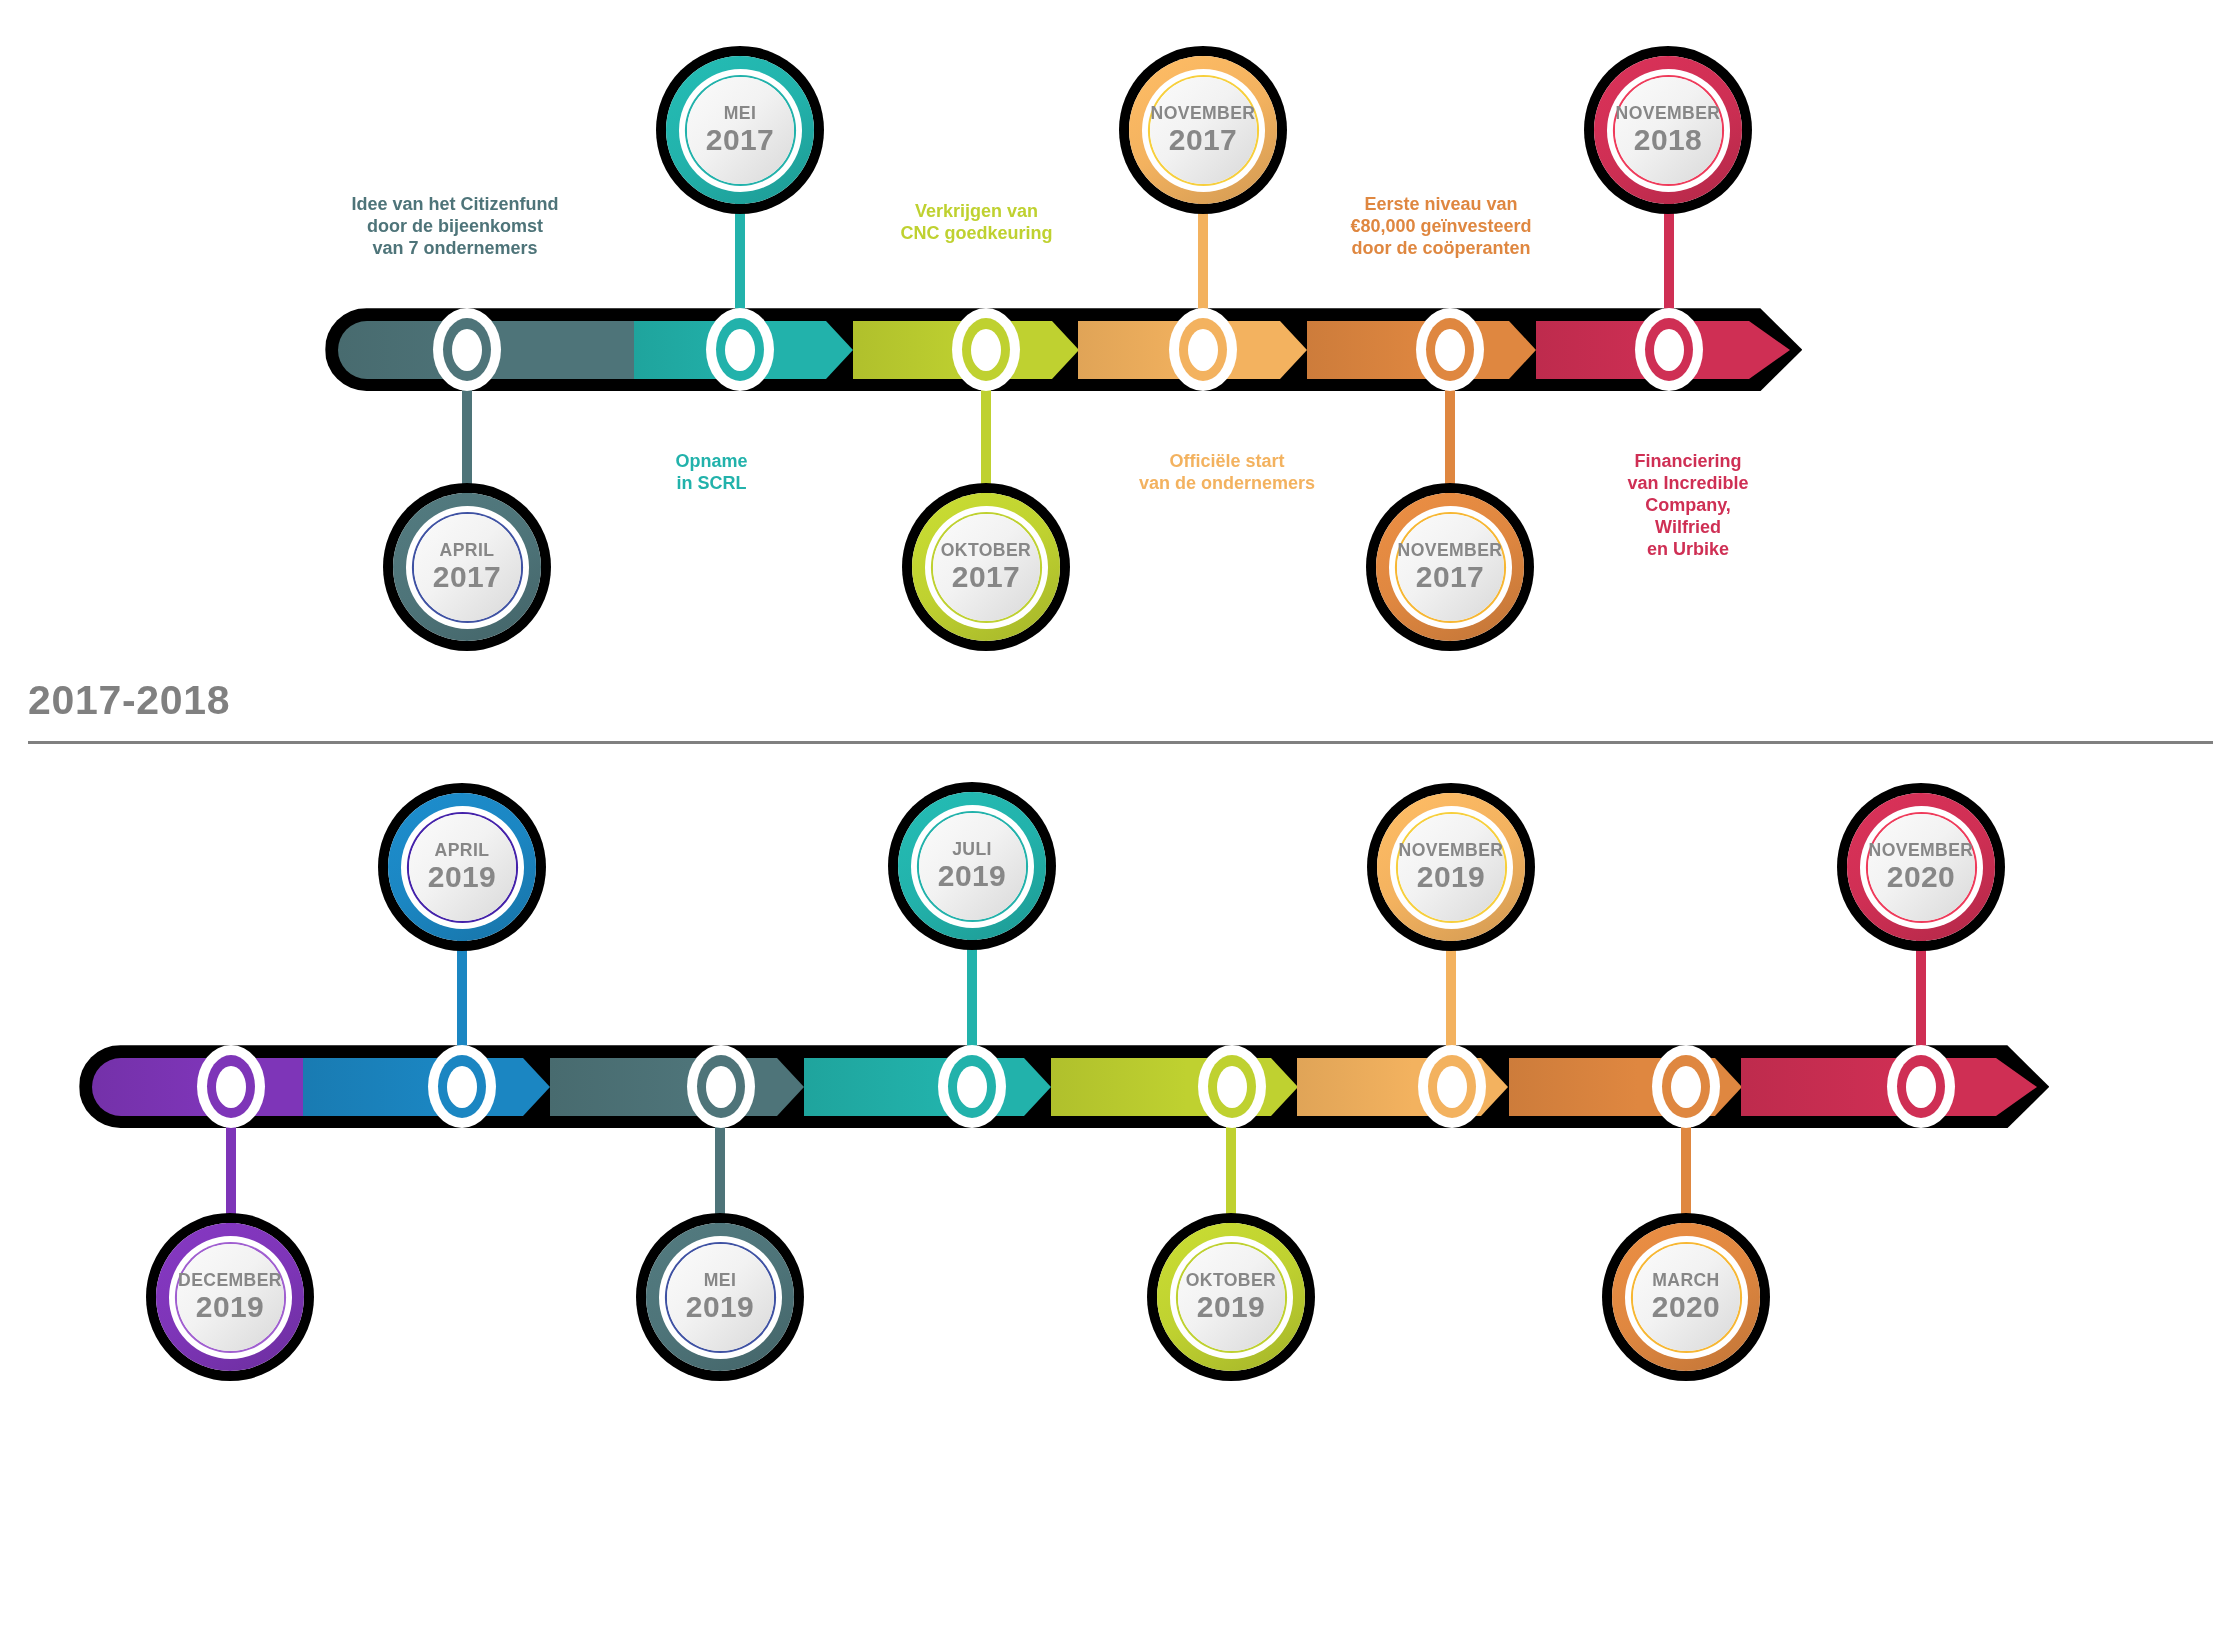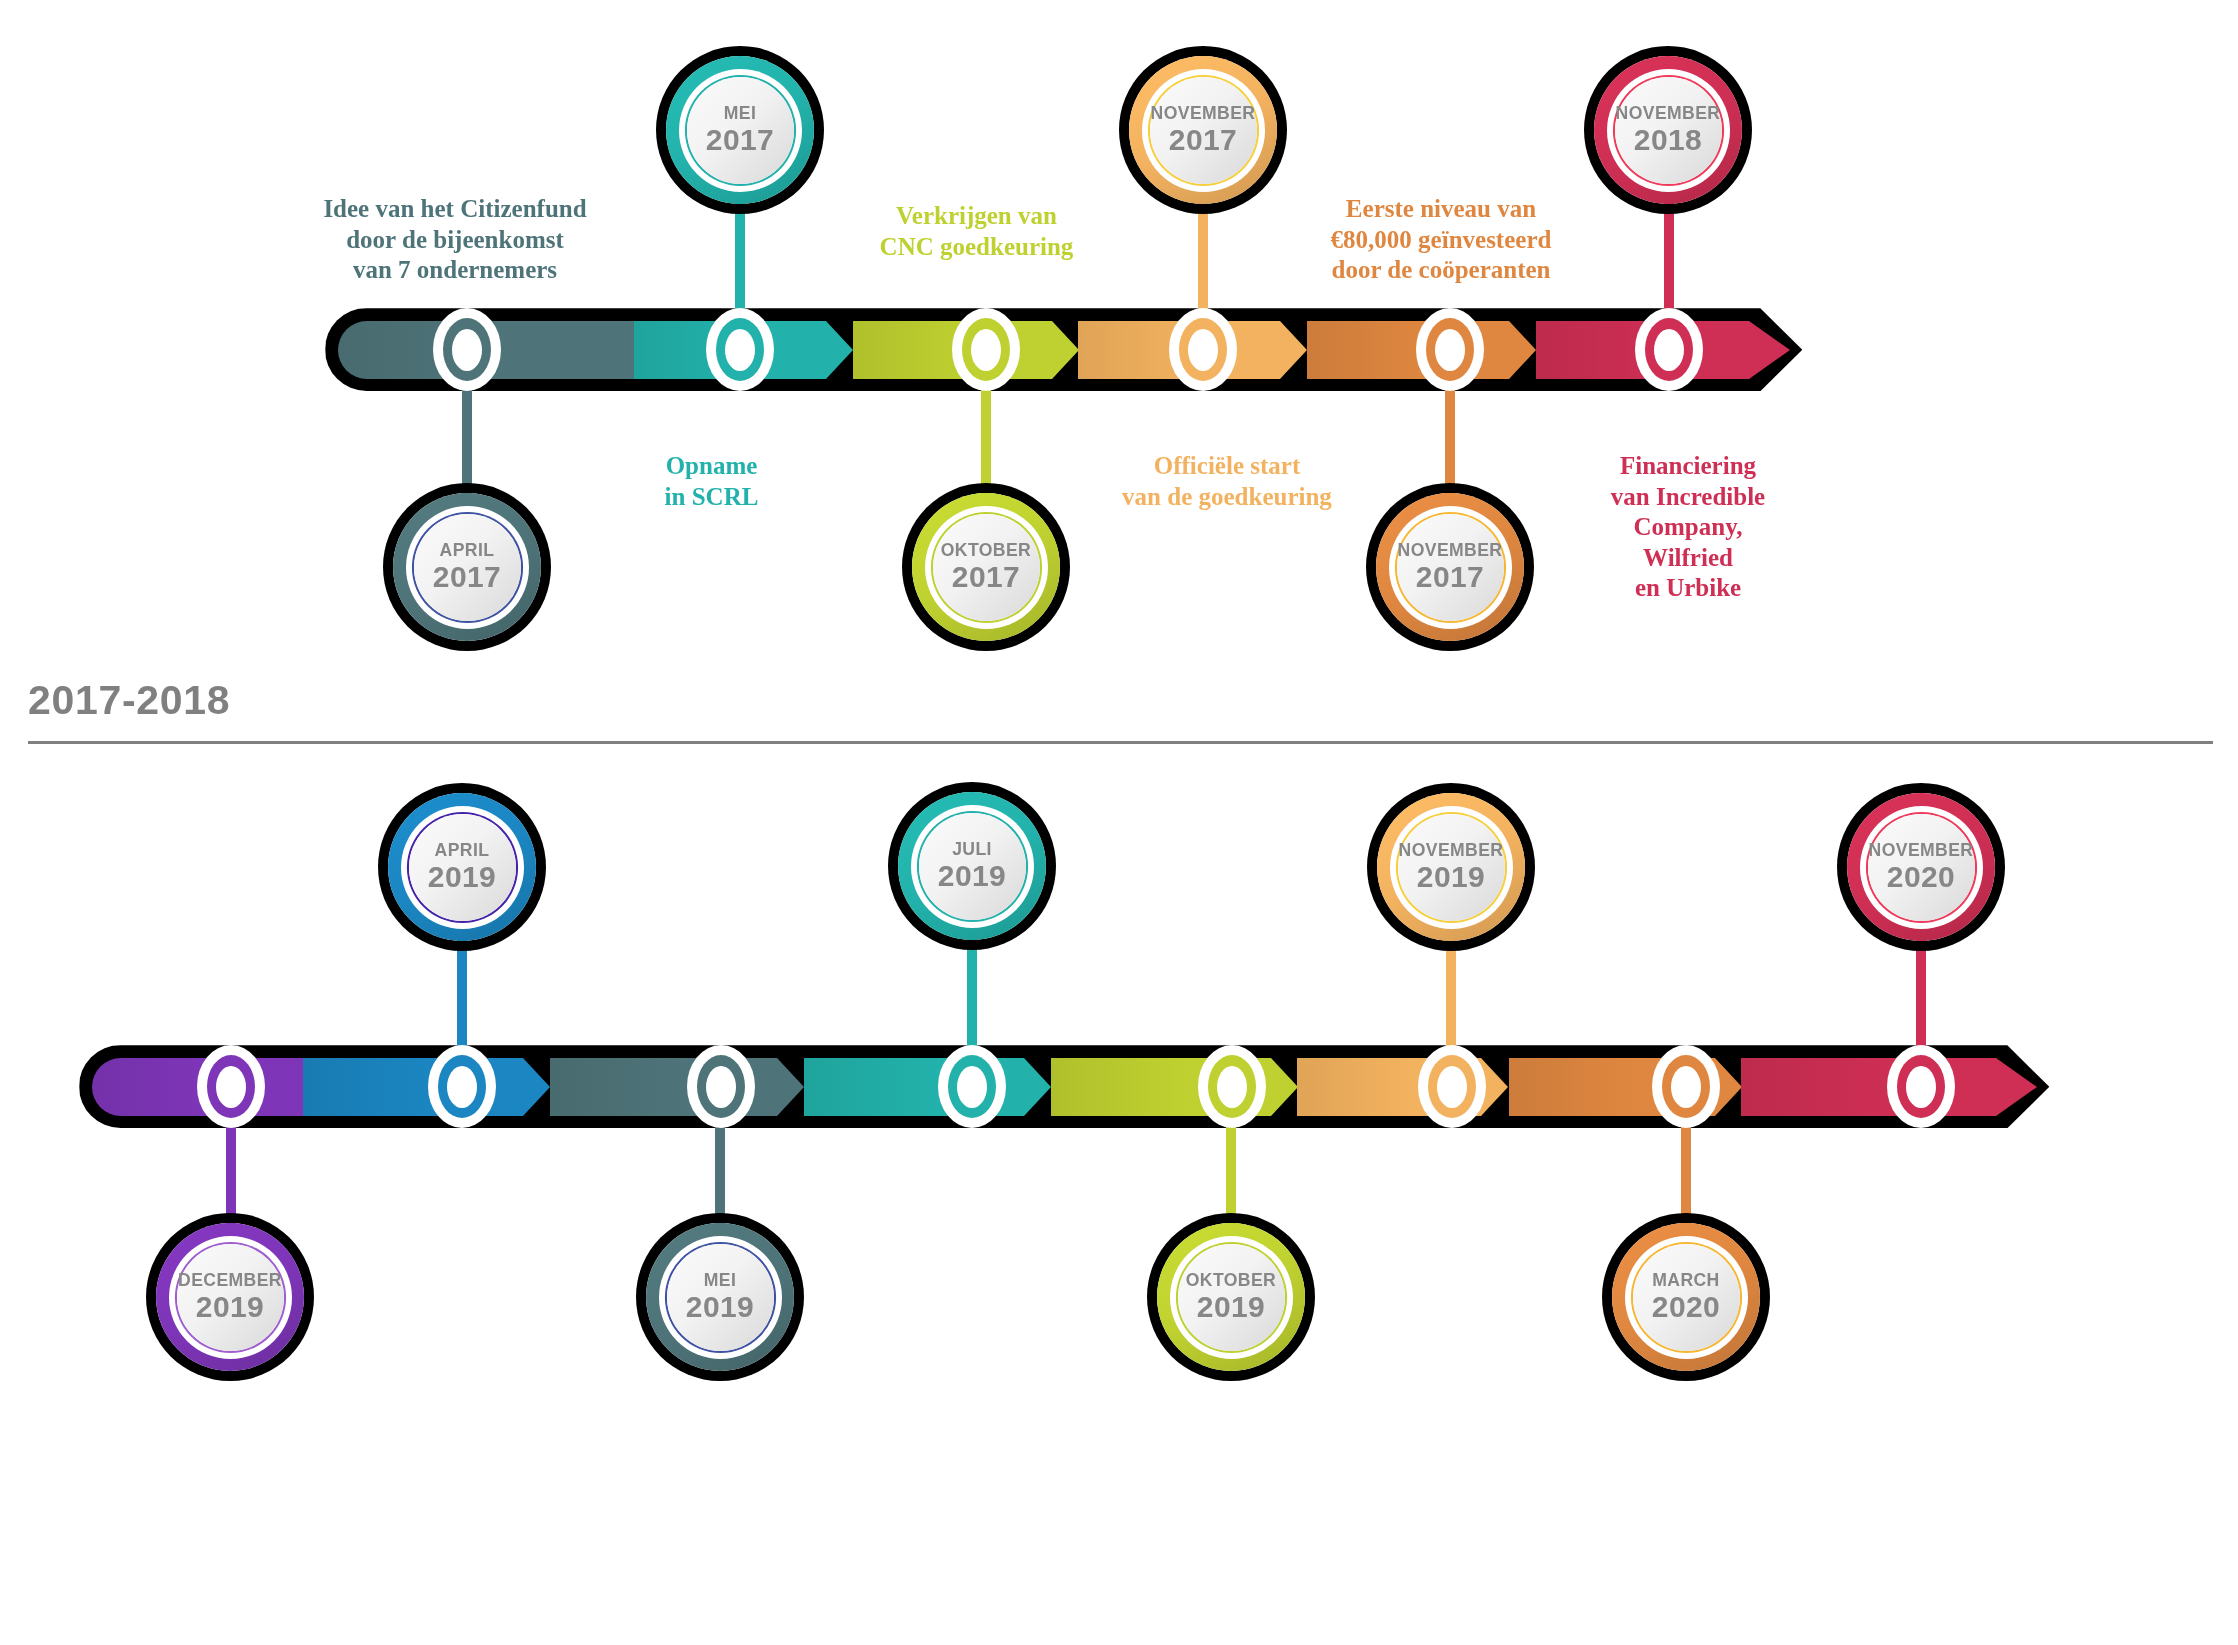--- a/index.html
+++ b/index.html
@@ -97,24 +97,24 @@
     letter-spacing: 0.4px; white-space: nowrap;
   }
   .bubble-year {
     font-size: 30px; font-weight: bold; color: #878787;
     letter-spacing: 0.4px; margin-top: 1.4px;
   }
 
   
   .event-label {
     position: absolute;
-    font-size: 25px; font-weight: bold;
+    font-size: 18px; font-weight: bold;
     line-height: 1.22;
     white-space: pre-line;
-    font-family: Liberation Serif, serif;
+    font-family: Liberation Sans, sans-serif;
   }
   .ta-c { text-align: center; }
 </style>
 </head>
 <body>
 
 <div class="page">
 
   <div class="section" id="section-1">
 
@@ -216,21 +216,21 @@
     </div>
 
     <div class="event-label ta-c" id="s1-lab0" style="left: 254px; top: 194px; width: 402px; color: rgb(78, 116, 121);">Idee van het Citizenfund
 door de bijeenkomst
 van 7 ondernemers</div>
     <div class="event-label ta-c" id="s1-lab1" style="left: 620px; top: 451px; width: 183px; color: rgb(34, 178, 171);">Opname
 in SCRL</div>
     <div class="event-label ta-c" id="s1-lab2" style="left: 839px; top: 201px; width: 275px; color: rgb(191, 209, 48);">Verkrijgen van
 CNC goedkeuring</div>
     <div class="event-label ta-c" id="s1-lab3" style="left: 1086px; top: 451px; width: 282px; color: rgb(243, 178, 95);">Officiële start
-van de goedkeuring</div>
+van de ondernemers</div>
     <div class="event-label ta-c" id="s1-lab4" style="left: 1265px; top: 194px; width: 352px; color: rgb(223, 135, 64);">Eerste niveau van
 €80,000 geïnvesteerd
 door de coöperanten</div>
     <div class="event-label ta-c" id="s1-lab5" style="left: 1547px; top: 451px; width: 282px; color: rgb(207, 47, 84);">Financiering
 van Incredible
 Company,
 Wilfried
 en Urbike</div>
 
     <div class="section-title" id="s1-title" style="left: 28px; top: 677px; color: rgb(128, 128, 128);">2017-2018</div>

